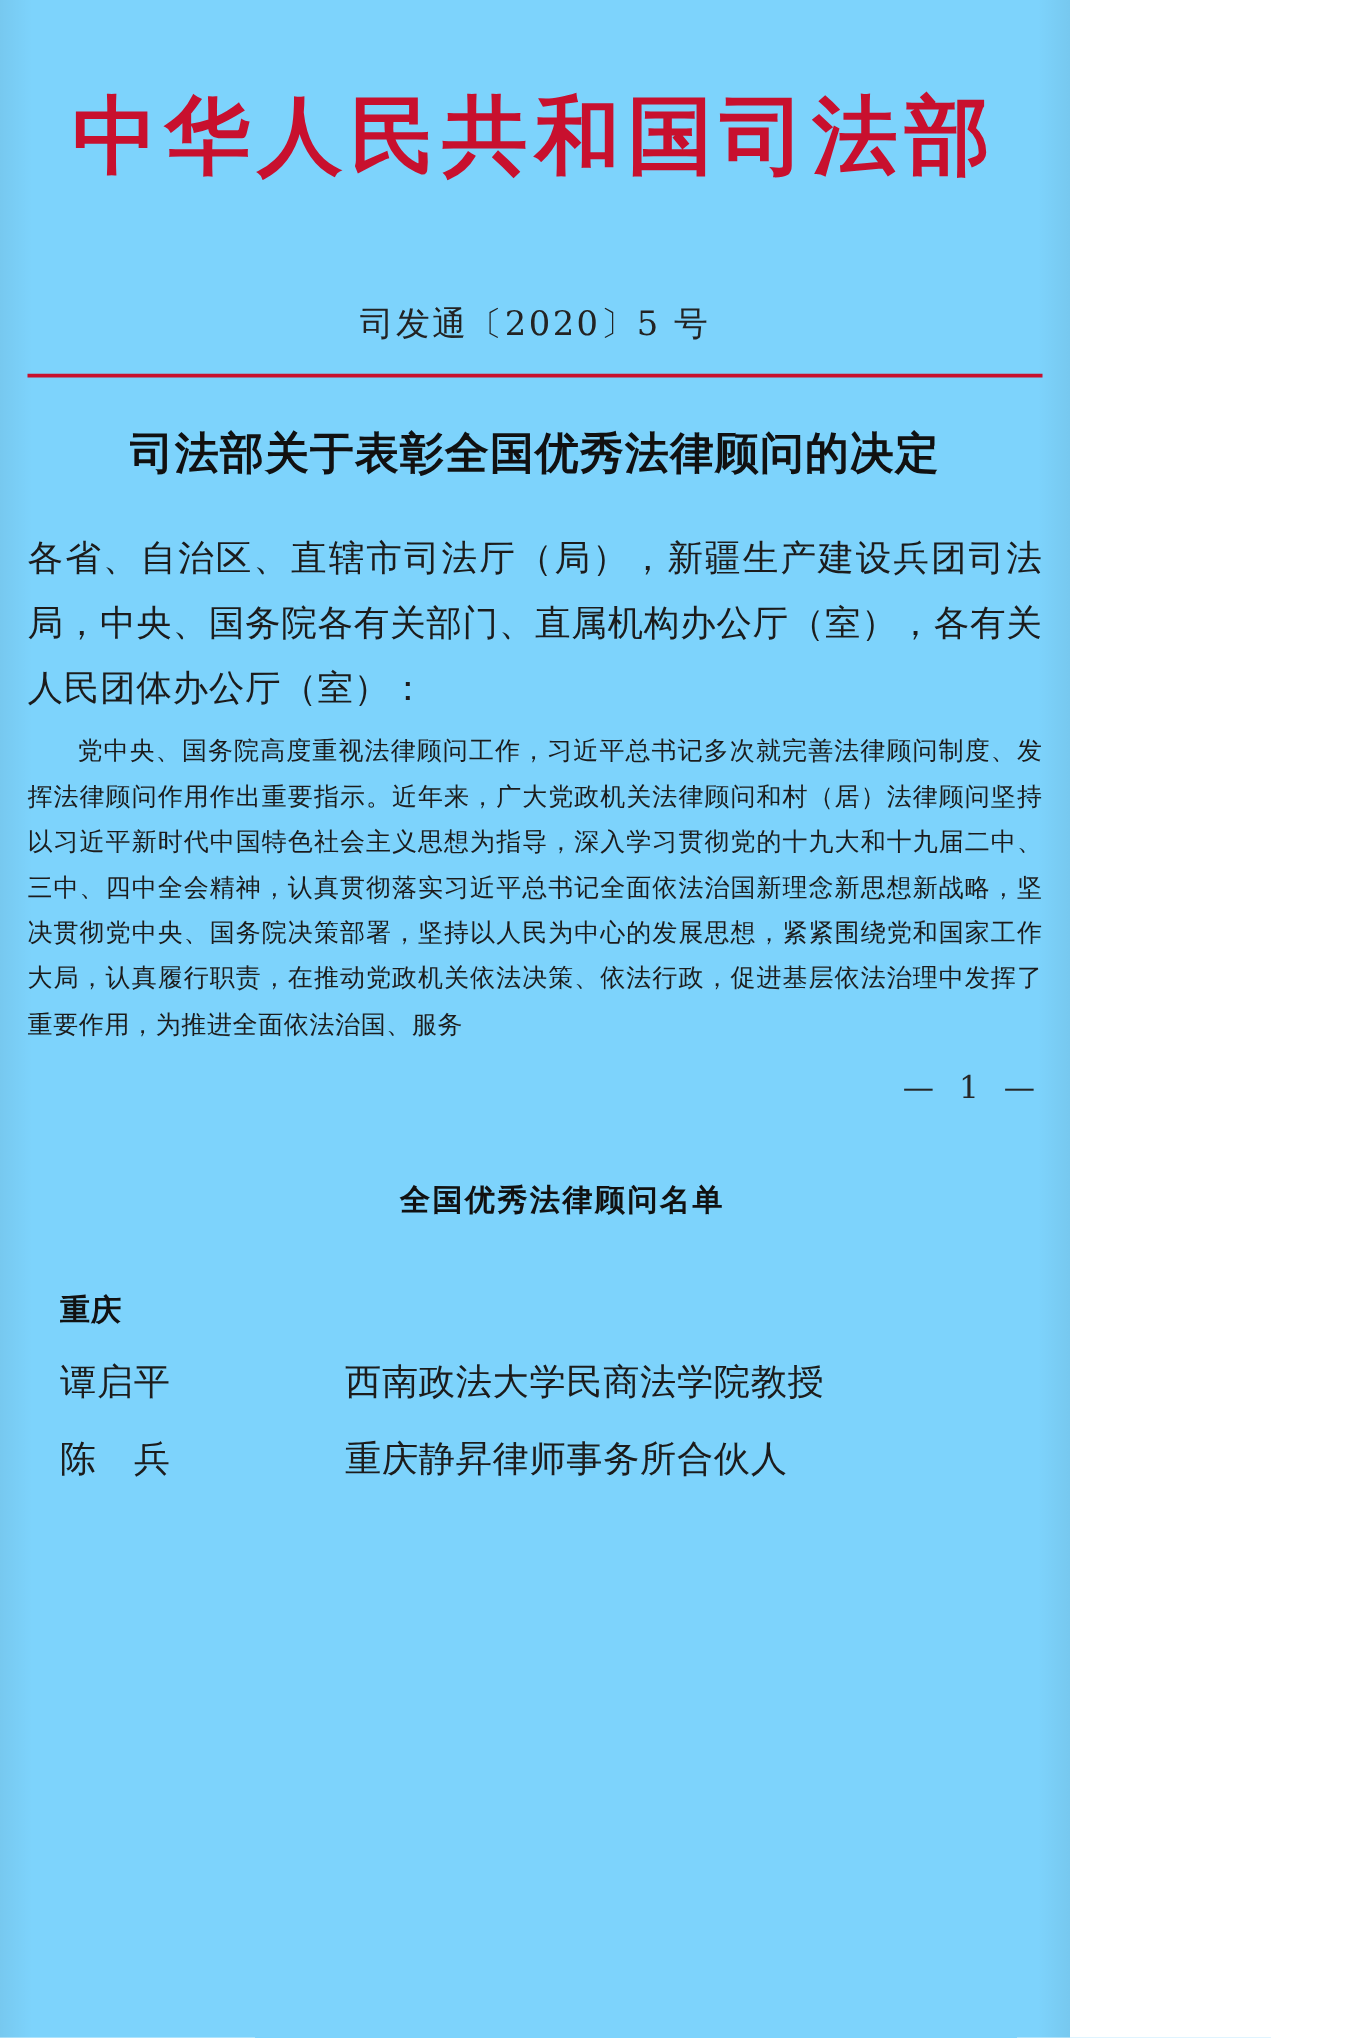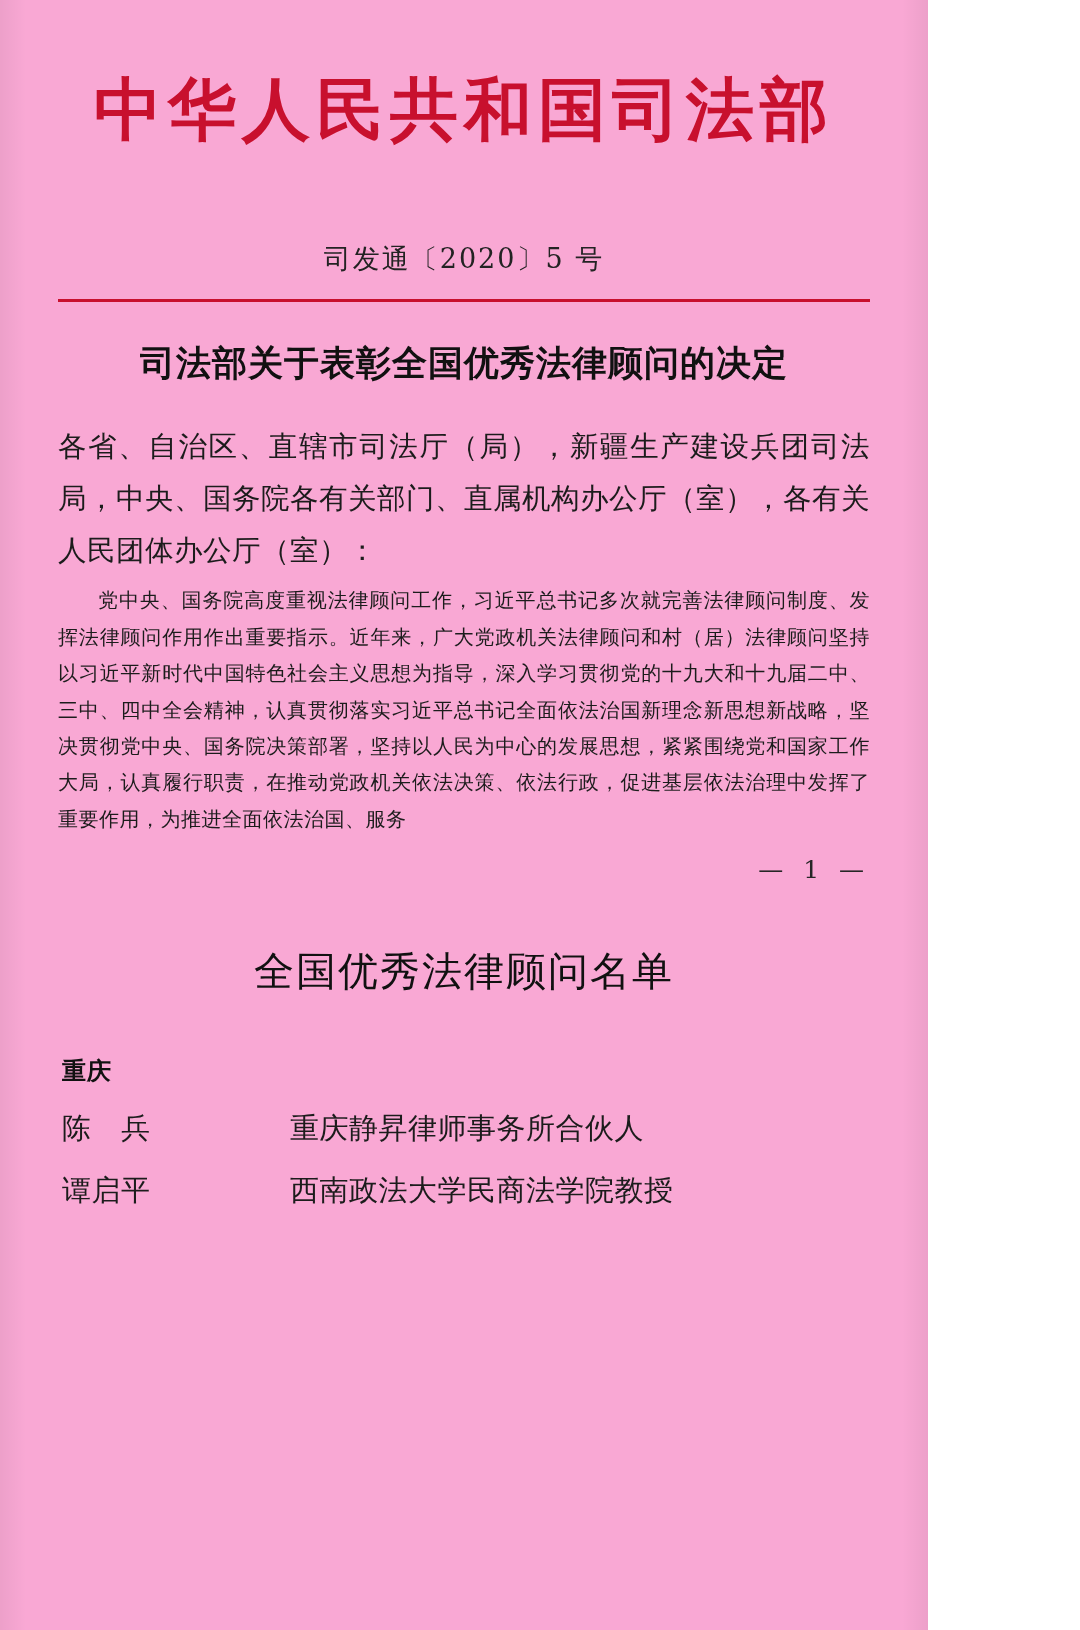--- a/index.html
+++ b/index.html
@@ -10,23 +10,23 @@
   body {
     width: 1080px;
     height: 1630px;
     font-family: "DejaVu Serif", "Liberation Serif", serif;
     color: #1a1a1a;
     position: relative;
     overflow: hidden;
   }
   .page {
     position: relative;
-    width: 928px;
+    width: 856px;
     height: 1630px;
-    background: #f9a8d4;
+    background: #7dd3fc;
   }
 
   
   .masthead {
     text-align: center;
     padding-top: 72px;
   }
   .masthead-title {
     color: #c8102e;
     font-family: "DejaVu Serif", "Liberation Serif", serif;
@@ -94,22 +94,22 @@
     color: #262626;
   }
 
   
   .list-section {
     width: 900px;
     margin: 60px auto 0 auto;
   }
   .list-title {
     text-align: center;
-    font-weight: 400;
-    font-size: 40px;
+    font-weight: 700;
+    font-size: 24px;
     letter-spacing: 2px;
     color: #111;
   }
   .region-name {
     margin-top: 56px;
     margin-left: 48px;
     font-weight: 700;
     font-size: 24px;
     letter-spacing: 1px;
     color: #111;
@@ -168,23 +168,23 @@
 
   <div class="page-number">— 1 —</div>
 
   <div class="list-section">
     <div class="list-title">全国优秀法律顾问名单</div>
 
     <div class="region-name">重庆</div>
 
 
     <div class="entry">
-      <div class="entry-name">陈　兵</div>
-      <div class="entry-title">重庆静昇律师事务所合伙人</div>
+      <div class="entry-name">谭启平</div>
+      <div class="entry-title">西南政法大学民商法学院教授</div>
     </div>
 
     <div class="entry">
-      <div class="entry-name">谭启平</div>
-      <div class="entry-title">西南政法大学民商法学院教授</div>
+      <div class="entry-name">陈　兵</div>
+      <div class="entry-title">重庆静昇律师事务所合伙人</div>
     </div>
   </div>
 
 </div>
 
 </body></html>

